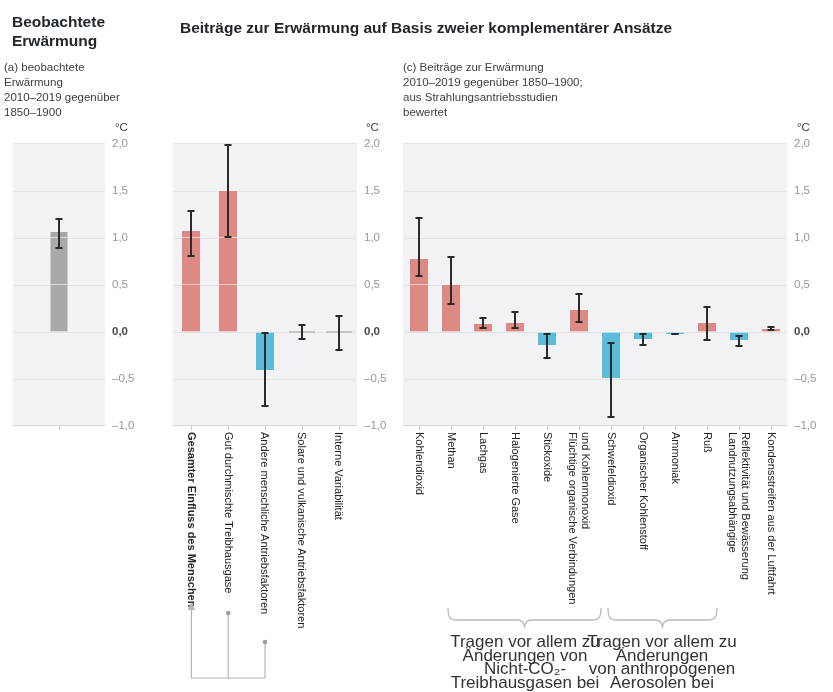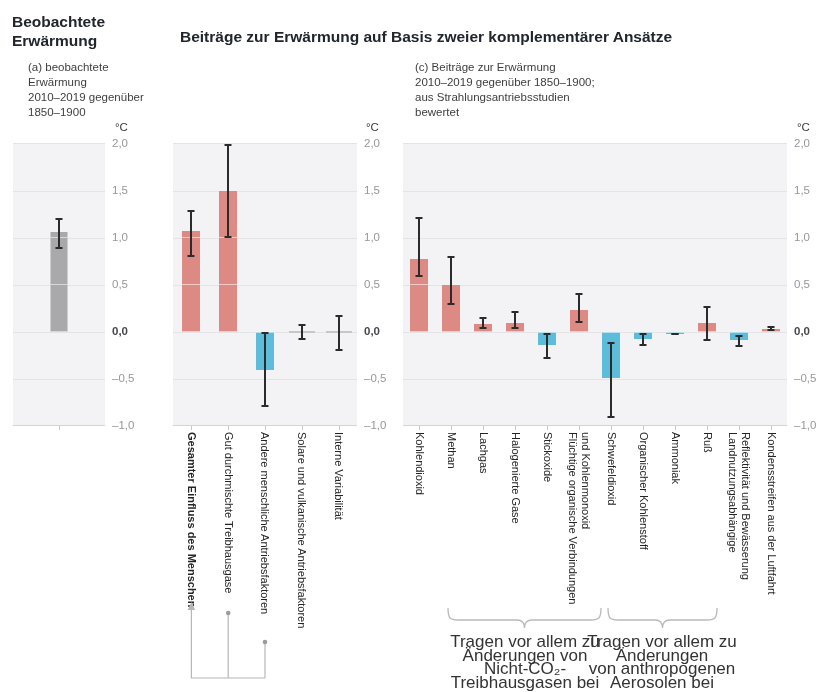--- a/index.html
+++ b/index.html
@@ -2,25 +2,25 @@
 <html><head>
 <meta charset="utf-8">
 <style>
   html,body{margin:0;padding:0;background:#fff;}
   #page{position:relative;width:833px;height:692px;background:#fff;overflow:hidden;
         font-family:"Liberation Sans", sans-serif;color:#2a2a2a;}
   .ml{white-space:pre-line;}
   
   .title{position:absolute;font-weight:bold;font-size:15.5px;line-height:1.22;color:#21262c;}
   #title-left{left:12px;top:13px;width:170px;}
-  #title-main{left:180px;top:28px;width:650px;}
+  #title-main{left:180px;top:19px;width:650px;}
   .subtitle{position:absolute;font-size:11.5px;line-height:15px;color:#3e3e40;}
-  #sub-a{left:28px;top:60px;width:165px;}
+  #sub-a{left:4px;top:60px;width:165px;}
   #sub-b{left:180px;top:60px;width:200px;}
-  #sub-c{left:415px;top:60px;width:250px;}
+  #sub-c{left:403px;top:60px;width:250px;}
   .unit{position:absolute;font-size:11.5px;color:#3a3a3c;}
   #unit-a{left:115px;top:121px;}
   #unit-b{left:366px;top:121px;}
   #unit-c{left:797px;top:121px;}
   
   .plot{position:absolute;top:143px;height:283px;background:#f3f3f5;
         border-top:1px solid #e4e4e7;border-bottom:1px solid #d5d5d8;box-sizing:border-box;}
   #plot-a{left:13px;width:92px;}
   #plot-b{left:173px;width:184px;}
   #plot-c{left:403px;width:384px;}

